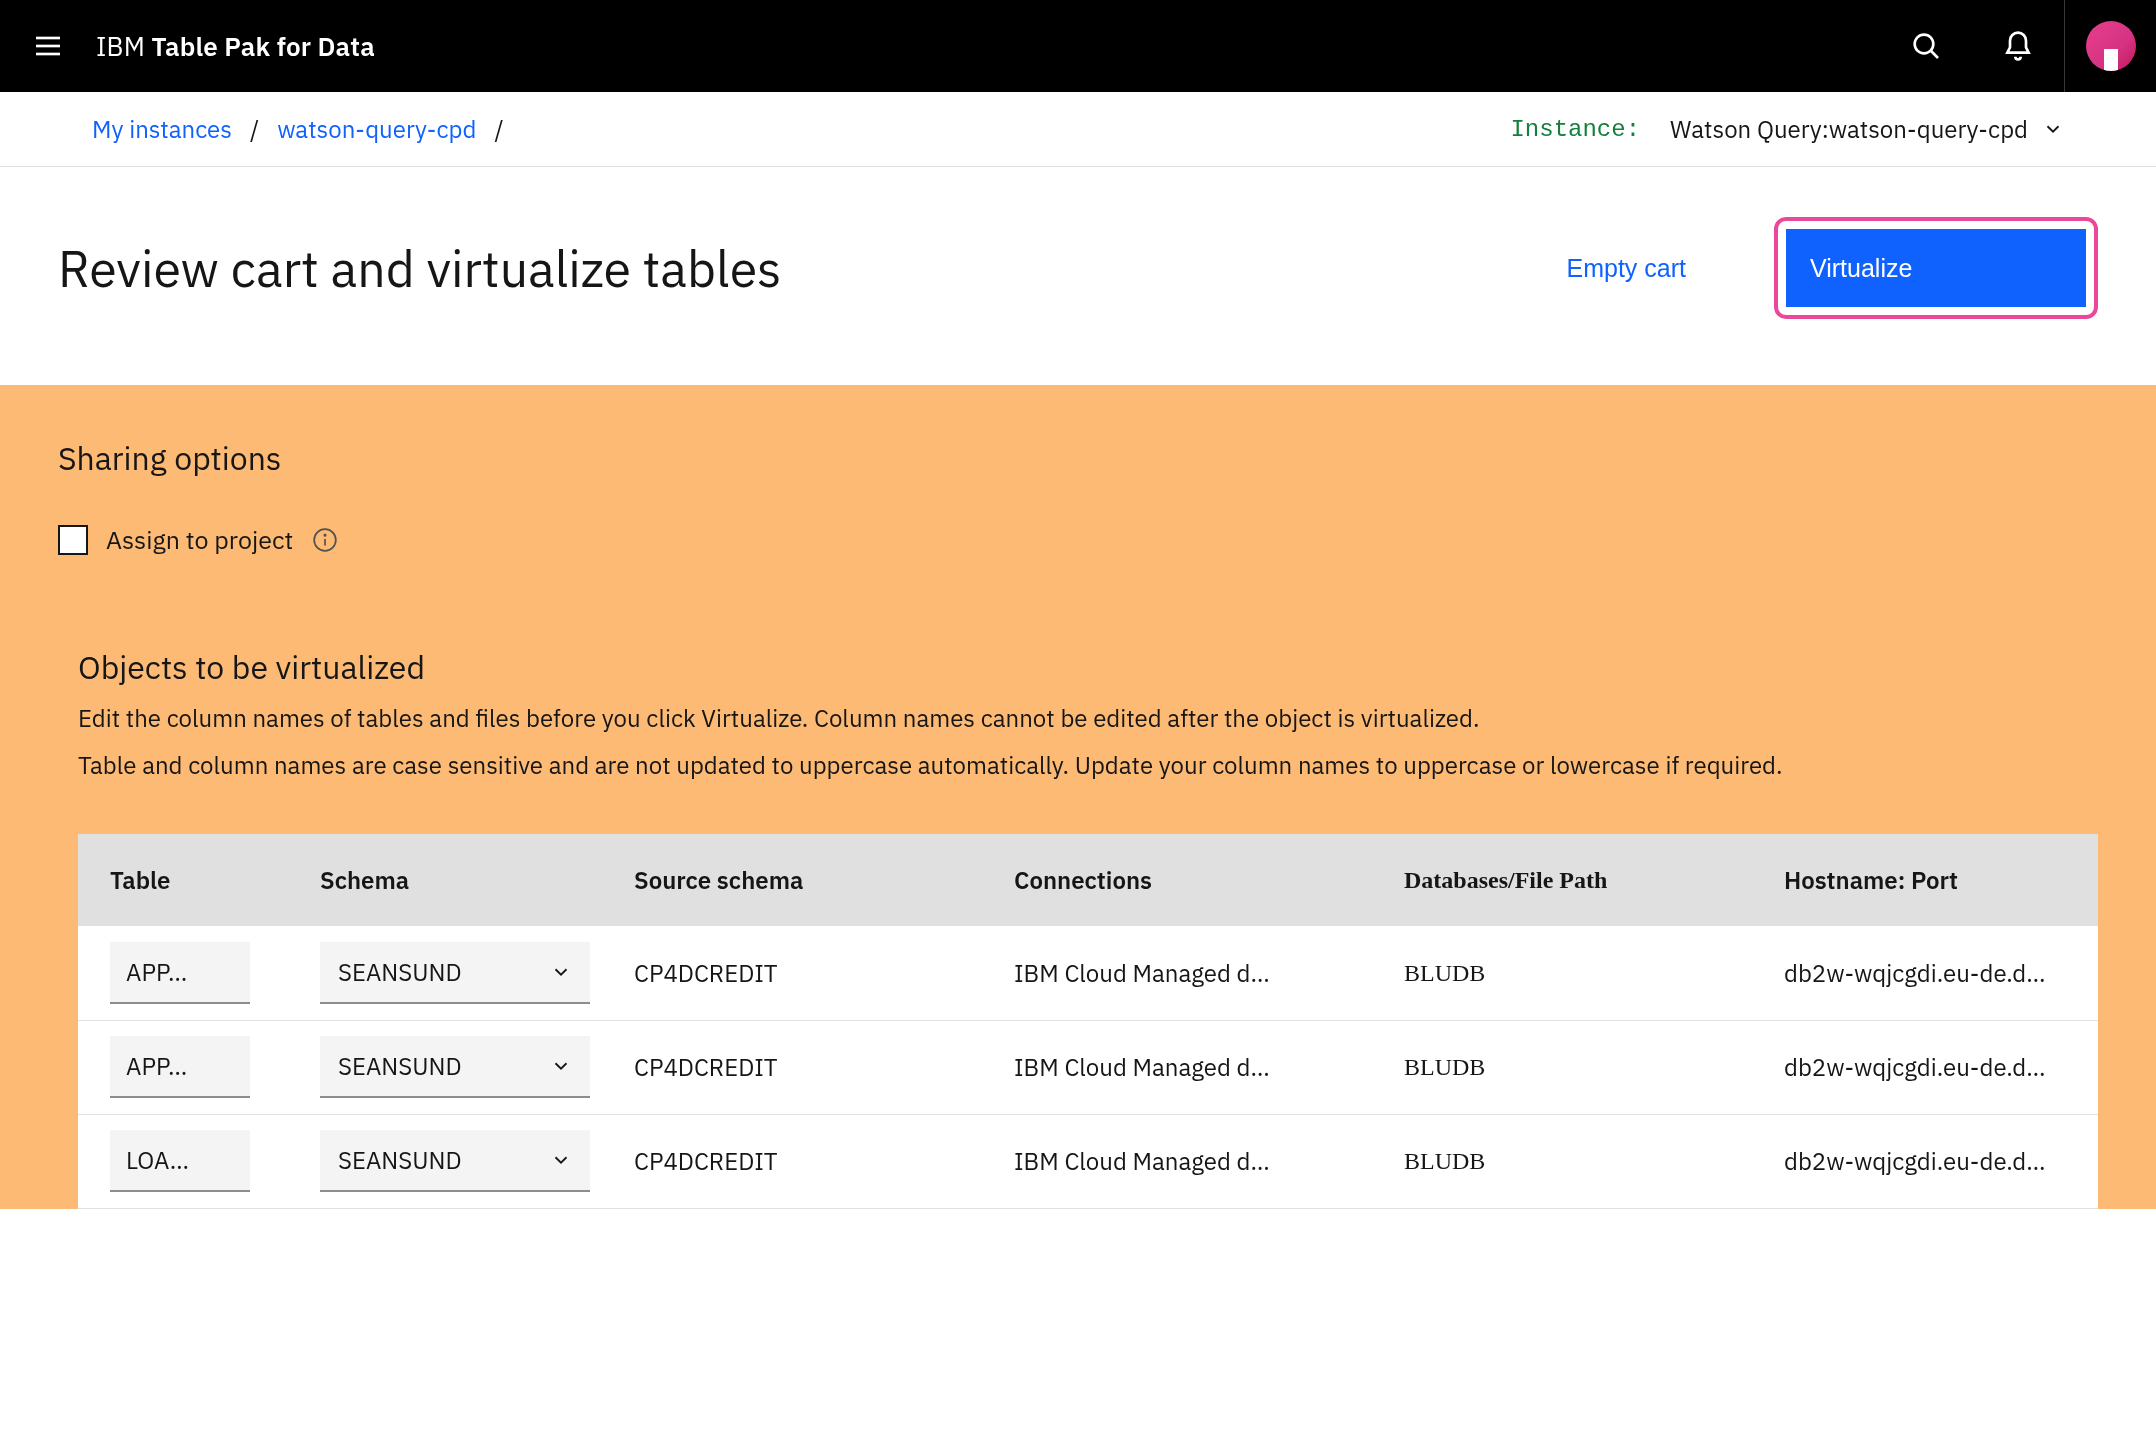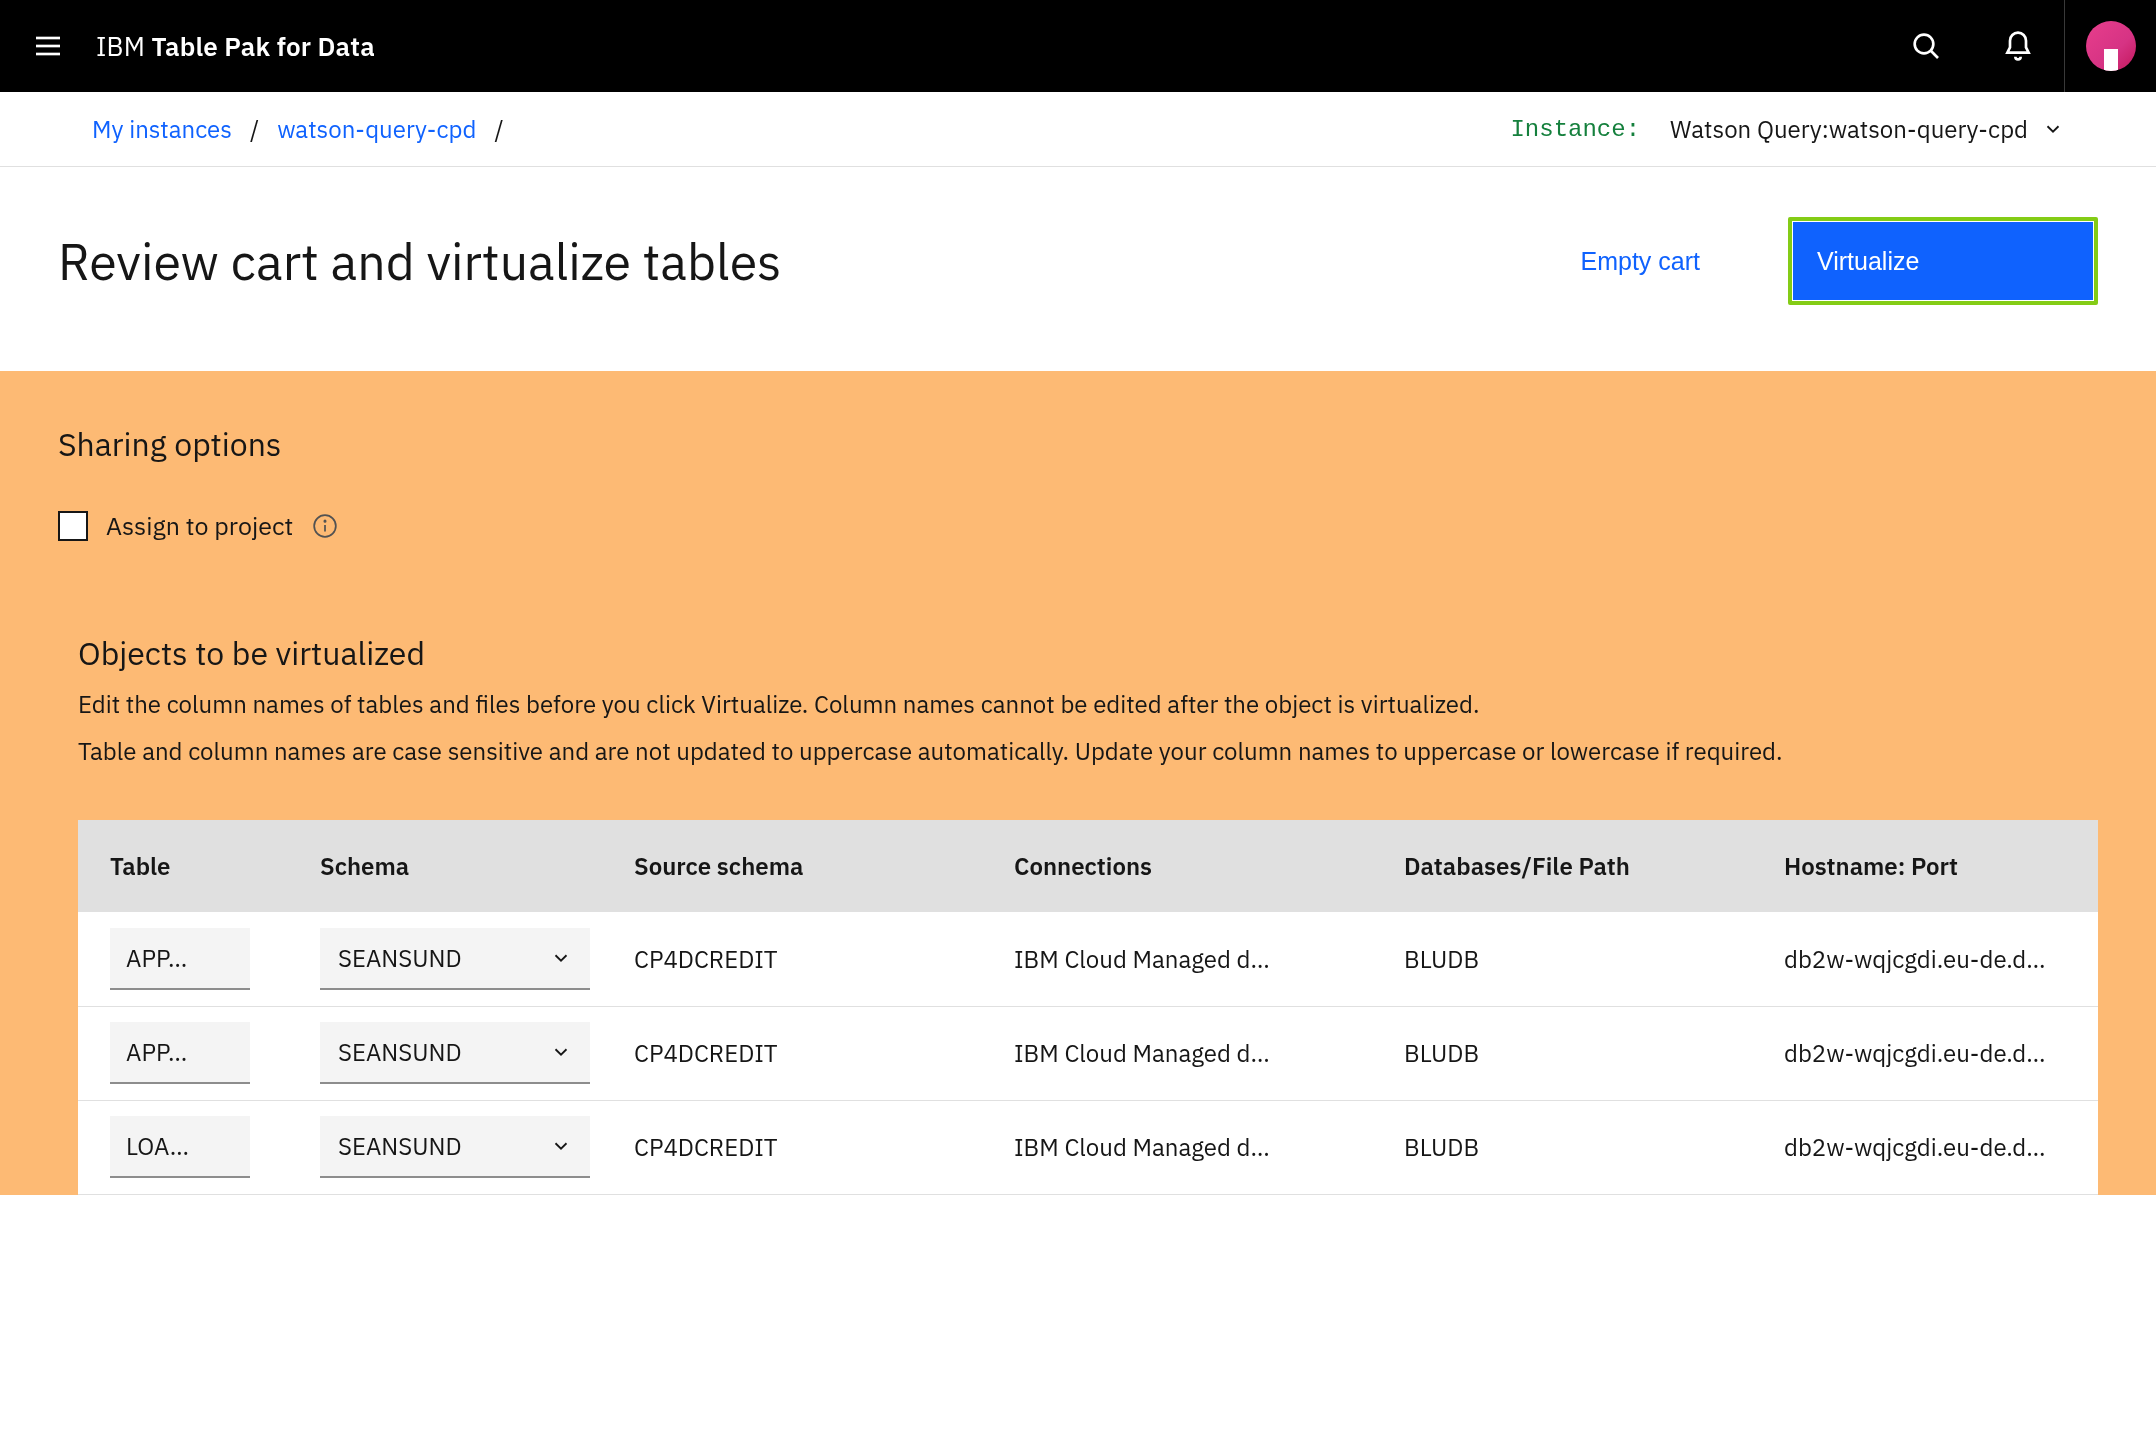--- a/index.html
+++ b/index.html
@@ -26,41 +26,41 @@
   .crumb-right .lbl { color:#15803d;font-family:Liberation Mono, monospace; }
   .instance-sel { display:flex; align-items:center; gap:14px; }
   
   .title-row { background:#fff; padding: 50px 58px 66px 58px; display:flex; align-items:center; }
   .page-title { font-size: 50px; font-weight: 400; }
   .title-actions { margin-left:auto; display:flex; align-items:center; gap:28px; }
   .link-btn { color:#0f62fe; font-size:25px; background:none; border:none; cursor:pointer; padding: 0 60px; }
   .btn-rect { height: 78px; min-width: 300px; display:flex; align-items:center; padding: 0 24px; font-size:25px; border:none; cursor:pointer; text-align:left; }
   .btn-dark { background:#393939; color:#fff; }
   .btn-primary { background:#0f62fe; color:#fff; }
-  .primary-outline { border: 4px solid #84cc16; border-radius: 2px; padding: 1px; }
+  .primary-outline { border: 4px solid #ec4899; border-radius: 12px; padding: 8px; }
   
   .gray-area { background:#fdba74; padding: 52px 58px 0 58px; }
   .section-h { font-size: 32px; font-weight: 400; margin-bottom: 12px; }
   .section-p { font-size: 24px; color:#161616; line-height: 1.5; }
   .checks { margin-top: 44px; display:flex; flex-direction:row; gap: 44px; }
   .check-row { display:flex; align-items:center; gap: 18px; font-size:25px; }
   .chk { width: 30px; height: 30px; border: 2px solid #161616; background:#fff; }
   .info-ic { width:28px; height:28px; display:inline-flex; align-items:center; justify-content:center; }
   .info-ic svg { width:26px; height:26px; stroke:#525252; }
   .objects-block { margin-top: 90px; padding-left: 20px; }
   .objects-desc { font-size:24px; color:#161616; line-height:1.55; margin-top:10px; max-width: 1960px; }
   
   .tbl { margin-top: 50px; width: 100%; border-collapse: collapse; background:#fff; }
   .tbl th { background:#e0e0e0; font-weight:600; font-size:24px; text-align:left; padding: 30px 22px; }
   .tbl td { font-size:24px; padding: 12px 22px; border-bottom:1px solid #e0e0e0; color:#161616; vertical-align:middle; height:94px; }
   .tbl th:nth-child(1), .tbl td:nth-child(1){ width: 220px; padding-left:32px;}
   .tbl th:nth-child(2), .tbl td:nth-child(2){ width: 310px; }
   .tbl th:nth-child(3), .tbl td:nth-child(3){ width: 380px; }
   .tbl th:nth-child(4), .tbl td:nth-child(4){ width: 390px; }
-  .tbl th:nth-child(5), .tbl td:nth-child(5){ width: 380px; }
+  .tbl th:nth-child(5), .tbl td:nth-child(5){ width: 380px; font-family: Liberation Serif, serif; }
   .tbl th:nth-child(6), .tbl td:nth-child(6){ width: auto; }
   .cell-input { display:flex; align-items:center; background:#f4f4f4; border-bottom:2px solid #8d8d8d; height:62px; padding:0 16px; width:140px; font-size:24px; overflow:hidden; white-space:nowrap; text-overflow:ellipsis;}
   .cell-select { display:flex; align-items:center; justify-content:space-between; background:#f4f4f4; border-bottom:2px solid #8d8d8d; height:62px; padding:0 18px; width:270px; font-size:24px;}
   .cell-select svg{ width:22px; height:22px; }
   .trunc { white-space:nowrap; overflow:hidden; text-overflow:ellipsis; max-width:310px; }
 </style>
 </head>
 <body>
 
 <div class="top-header">

